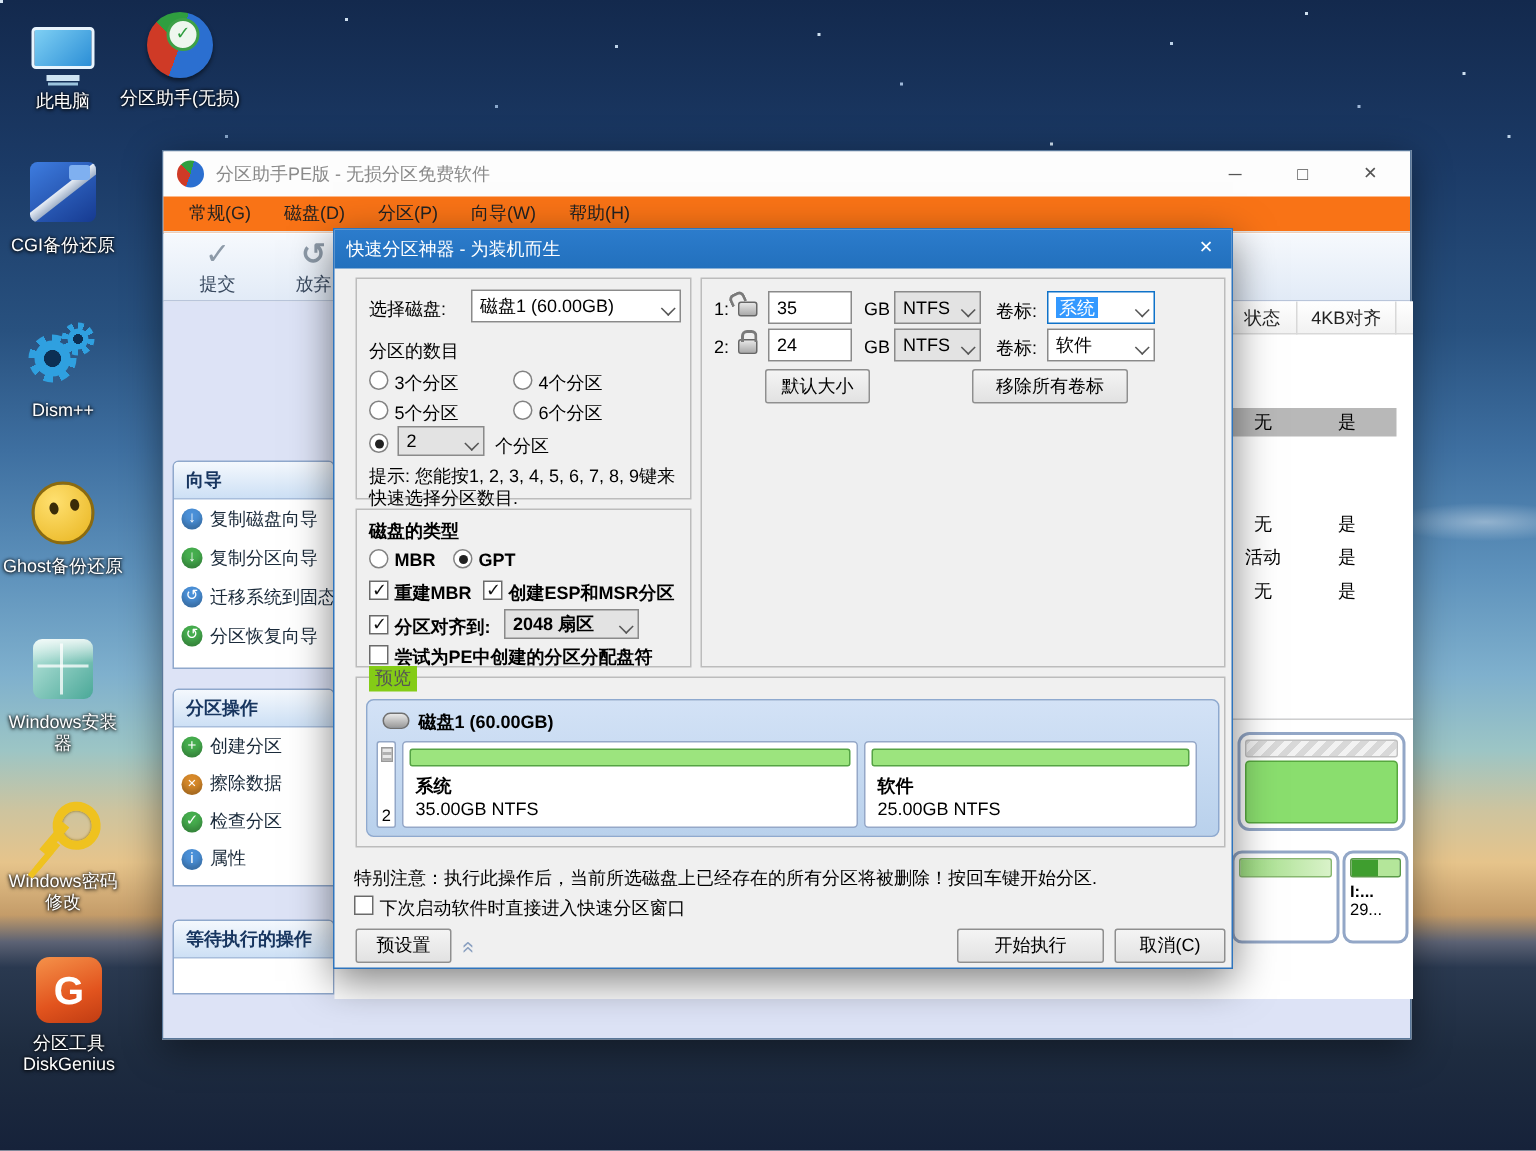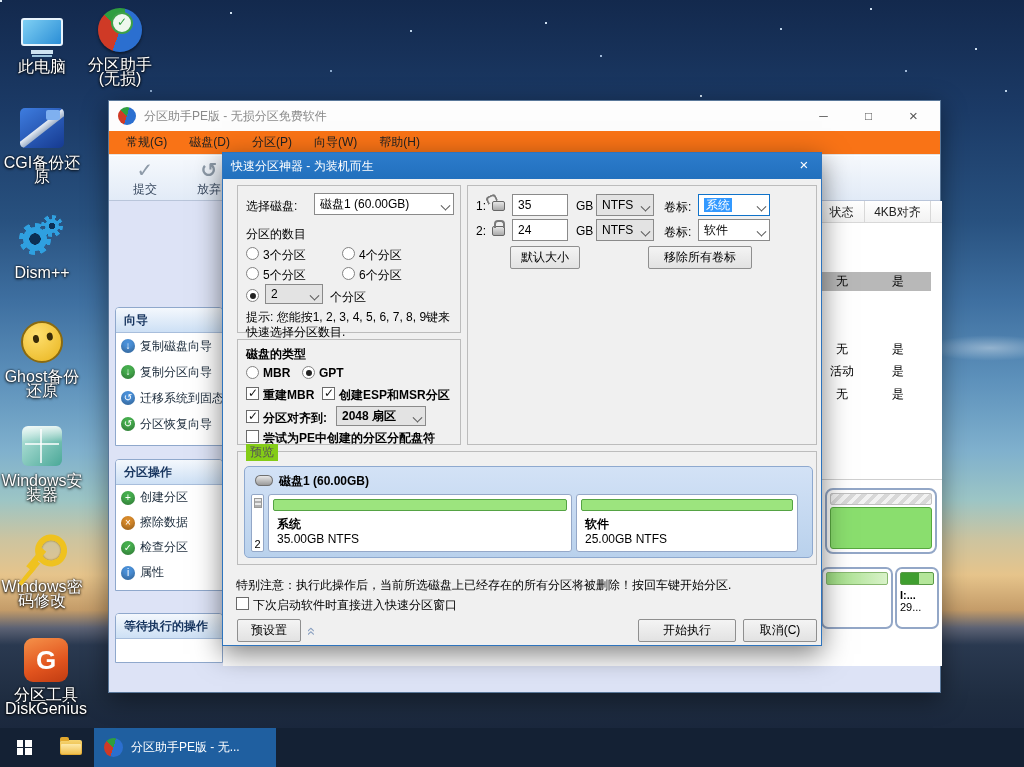--- a/index.html
+++ b/index.html
@@ -16,21 +16,21 @@
   .stars { position:absolute; left:0; top:0; width:2px; height:2px; background:#d8e6f4;
     box-shadow: 230px 12px #cfe0f0, 410px 30px #bcd2e8, 545px 22px #cfe0f0, 600px 55px #9fb8d8,
       700px 95px #cfe0f0, 780px 28px #bcd2e8, 870px 8px #cfe0f0, 905px 70px #9fb8d8,
       975px 48px #cfe0f0, 1005px 90px #bcd2e8, 330px 70px #8aa8cc, 150px 90px #8aa8cc; }
   .cloud { position:absolute; left:925px; top:335px; width:130px; height:26px; border-radius:50%;
     background:radial-gradient(ellipse at center, rgba(255,255,255,.38), rgba(255,255,255,0) 70%); }
 
   
   .dticon { position:absolute; width:84px; text-align:center; color:#fff; cursor:default; }
   .dticon .art { height:52px; display:flex; align-items:center; justify-content:center; }
-  .dticon .lbl { margin-top:2px; font-size:16px; line-height:14px; text-shadow:0 1px 3px #000,0 0 2px #000; }
+  .dticon .lbl { margin-top:2px; font-size:12px; line-height:14px; text-shadow:0 1px 3px #000,0 0 2px #000; }
   .ic-pc { position:relative; width:42px; height:28px; background:linear-gradient(135deg,#7fd0f4,#2b8ed6); border:2px solid #e8f4fd; border-radius:3px; }
   .ic-pc::after { content:''; position:absolute; left:8px; bottom:-10px; width:22px; height:4px; background:#cfe4f2; box-shadow:0 4px 0 -1px #9cc4dd; }
   .ic-pie { position:relative; width:44px; height:44px; border-radius:50%;
     background:conic-gradient(from 200deg, #cf3a26 0 115deg, #2f9e3f 115deg 175deg, #2b6fd0 175deg 360deg);
     box-shadow:0 2px 3px rgba(0,0,0,.5); }
   .ic-pie::after { content:'✓'; position:absolute; left:13px; top:4px; width:18px; height:18px; background:#eef7ee; border:2px solid #3da047; border-radius:50%; color:#2f9e3f; font-size:12px; font-weight:bold; line-height:16px; }
   .ic-cgi { position:relative; width:44px; height:40px; background:linear-gradient(145deg,#3e7de0,#163a90); border-radius:5px; overflow:hidden; }
   .ic-cgi::before { content:''; position:absolute; left:-6px; top:16px; width:60px; height:7px; background:linear-gradient(#e8eef6,#9fb0c8); transform:rotate(-38deg); }
   .ic-cgi::after { content:''; position:absolute; right:4px; top:2px; width:14px; height:10px; background:#7fb0f0; border-radius:2px; }
   .ic-gearbox { position:relative; width:46px; height:46px; }
@@ -442,30 +442,13 @@
     <div class="frm" style="left:13px;top:424px;width:580px;">特别注意：执行此操作后，当前所选磁盘上已经存在的所有分区将被删除！按回车键开始分区.</div>
     <div class="cbox" style="left:13px;top:444px;"></div>
     <div class="rlbl" style="left:30px;top:444px;">下次启动软件时直接进入快速分区窗口</div>
 
     <div class="pushbtn" style="left:14px;top:466px;width:64px;">预设置</div>
     <div class="chevup" style="left:86px;top:469px;">«</div>
     <div class="pushbtn" style="left:415px;top:466px;width:98px;">开始执行</div>
     <div class="pushbtn" style="left:520px;top:466px;width:74px;">取消(C)</div>
   </div>
 
-  <div class="taskbar">
-    <div class="tb-start">
-      <div class="winlogo">
-          <div></div>
-          <div></div>
-          <div></div>
-          <div></div>
-        </div>
-    </div>
-    <div class="tb-exp">
-      <div class="tb-folder"></div>
-    </div>
-    <div class="tb-task">
-      <div class="tpie"></div>
-      <span>分区助手PE版 - 无...</span>
-    </div>
-  </div>
 </div>
 
 </body></html>

